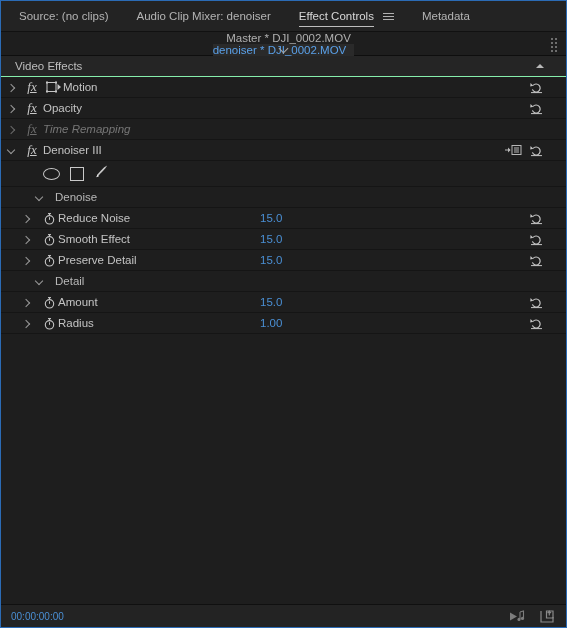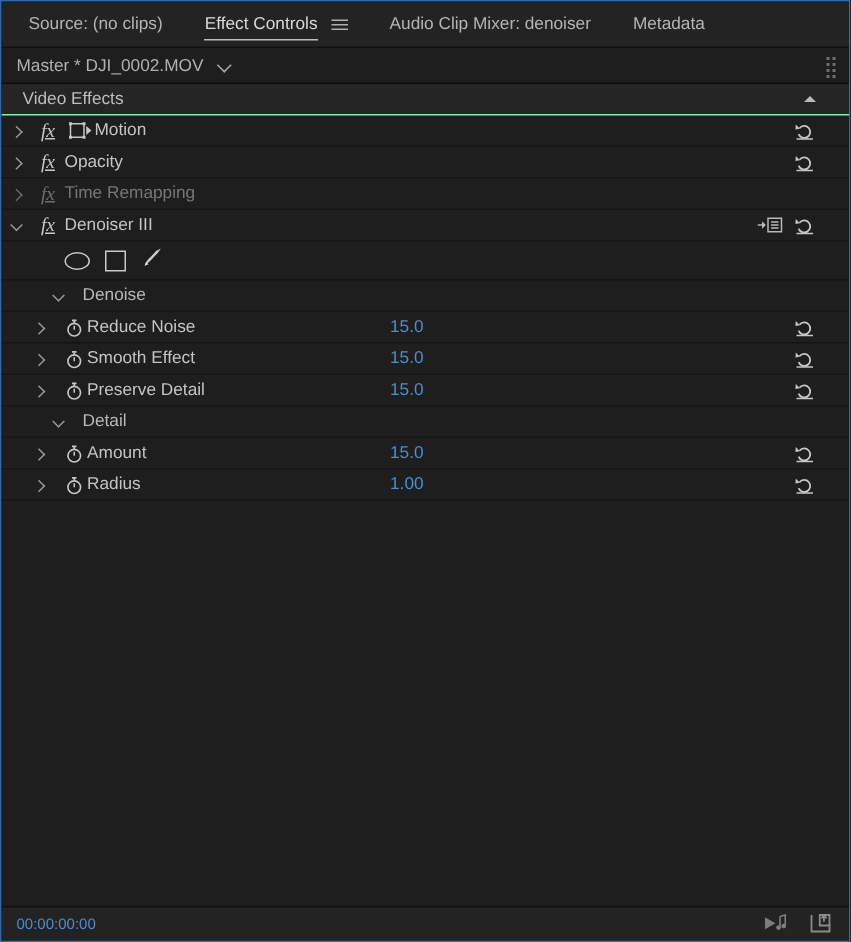--- a/index.html
+++ b/index.html
@@ -48,20 +48,21 @@
   }
   .tab-menu-icon i { display: block; height: 1px; background: #b0b0b0; width: 100%; }
 
   
   .clipbar {
     height: 24px; min-height: 24px;
     background: #1e1e1e;
     display: flex; align-items: center;
     position: relative;
     border-bottom: 1px solid #0e0e0e;
+    flex-direction: column;
   }
   .master-clip {
     font-size: 11.5px; color: #b0b0b0;
     padding-left: 10px;
     white-space: nowrap;
   }
   .chev-down {
     margin: 0 9px 0 10px;
     width: 9px; height: 9px;
     position: relative;
@@ -138,21 +139,21 @@
     font-family: "Liberation Serif", serif;
     font-style: italic;
     font-size: 13px;
     color: #c8c8c8;
     text-align: center;
     text-decoration: underline;
   }
   .fx.dim { color: #6d6d6d; }
 
   .label { color: #c4c4c4; white-space: nowrap; }
-  .label.dim { color: #767676; }
+  .label.dim { color: #767676; font-style: italic; }
 
   .motion-icon {
     width: 20px; min-width: 20px;
     display: flex; align-items: center; justify-content: center;
   }
 
   
   .reset {
     position: absolute; right: 22px; top: 3px;
     width: 15px; height: 15px;
@@ -206,39 +207,40 @@
 </style>
 </head>
 <body>
 
 <div class="panel">
 
   <div class="tabbar">
     <div class="tab first">
       <span>Source: (no clips)</span>
     </div>
+    <div class="tab">
+      <span>Audio Clip Mixer: denoiser</span>
+    </div>
     <div class="tab active">
       <span>Effect Controls</span>
       <span class="tab-menu-icon">
           <i></i>
           <i></i>
           <i></i>
         </span>
     </div>
     <div class="tab">
-      <span>Audio Clip Mixer: denoiser</span>
-    </div>
-    <div class="tab">
       <span>Metadata</span>
     </div>
   </div>
 
   <div class="clipbar">
     <span class="master-clip">Master * DJI_0002.MOV</span>
     <span class="chev-down"></span>
+    <span class="seq-clip">denoiser * DJI_0002.MOV</span>
     <span class="grip">
         <b></b>
         <b></b>
         <b></b>
         <b></b>
         <b></b>
         <b></b>
         <b></b>
         <b></b>
       </span>

